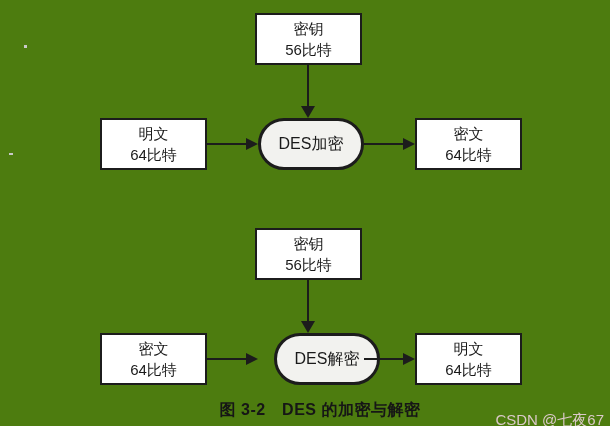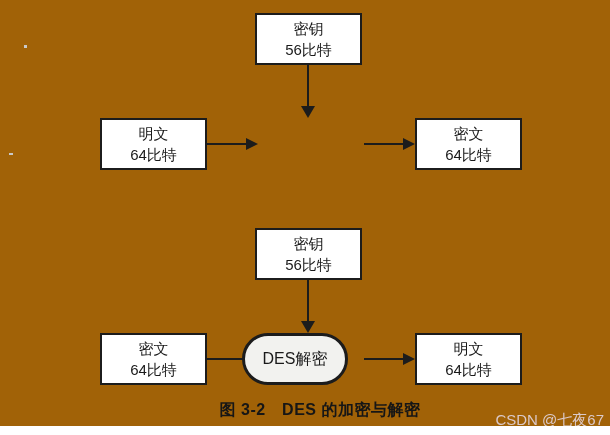--- a/index.html
+++ b/index.html
@@ -4,21 +4,21 @@
 <style>
   html, body {
     margin: 0;
     padding: 0;
     background: #ffffff;
   }
   .canvas {
     position: relative;
     width: 610px;
     height: 426px;
-    background: #a16207;
+    background: #4d7c0f;
     font-family: "Liberation Sans", "DejaVu Sans", sans-serif;
     color: #1a1a1a;
     overflow: hidden;
   }
   .rect-box {
     position: absolute;
     width: 107px;
     height: 52px;
     box-sizing: border-box;
     background: #ffffff;
@@ -108,20 +108,23 @@
   <div class="arrow-down" style="left:301px; top:106px;"></div>
 
   <div class="rect-box" style="left:100px; top:118px;">
     <span>明文</span>
     <span>64比特</span>
   </div>
 
   <div class="hline" style="left:207px; top:143px; width:41px;"></div>
   <div class="arrow-right" style="left:246px; top:138px;"></div>
 
+  <div class="stadium" style="left:258px; top:118px;">
+    <span>DES加密</span>
+  </div>
 
   <div class="hline" style="left:364px; top:143px; width:39px;"></div>
   <div class="arrow-right" style="left:403px; top:138px;"></div>
 
   <div class="rect-box" style="left:415px; top:118px;">
     <span>密文</span>
     <span>64比特</span>
   </div>
 
   <div class="rect-box" style="left:255px; top:228px;">
@@ -133,21 +136,21 @@
   <div class="arrow-down" style="left:301px; top:321px;"></div>
 
   <div class="rect-box" style="left:100px; top:333px;">
     <span>密文</span>
     <span>64比特</span>
   </div>
 
   <div class="hline" style="left:207px; top:358px; width:41px;"></div>
   <div class="arrow-right" style="left:246px; top:353px;"></div>
 
-  <div class="stadium" style="left:242px; top:333px;">
+  <div class="stadium" style="left:274px; top:333px;">
     <span>DES解密</span>
   </div>
 
   <div class="hline" style="left:364px; top:358px; width:39px;"></div>
   <div class="arrow-right" style="left:403px; top:353px;"></div>
 
   <div class="rect-box" style="left:415px; top:333px;">
     <span>明文</span>
     <span>64比特</span>
   </div>

